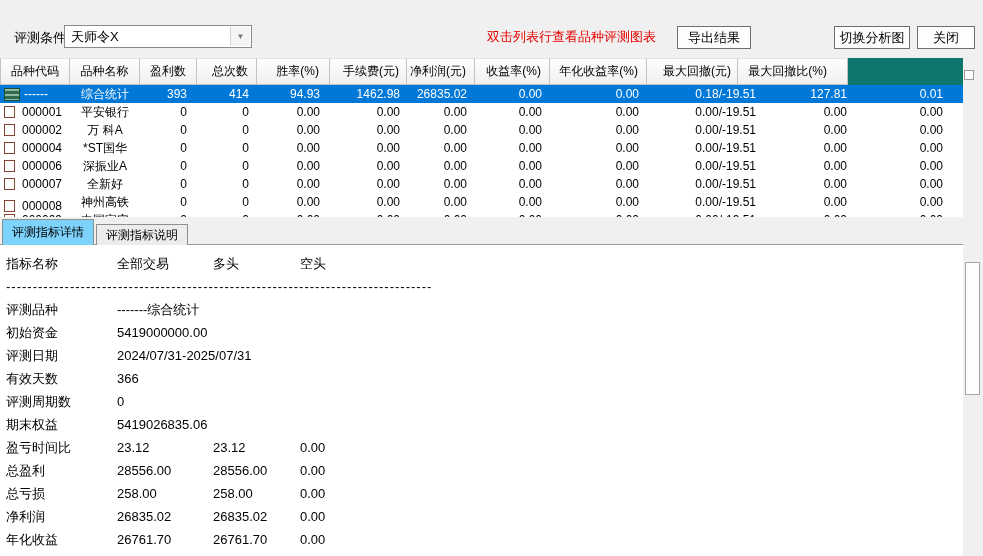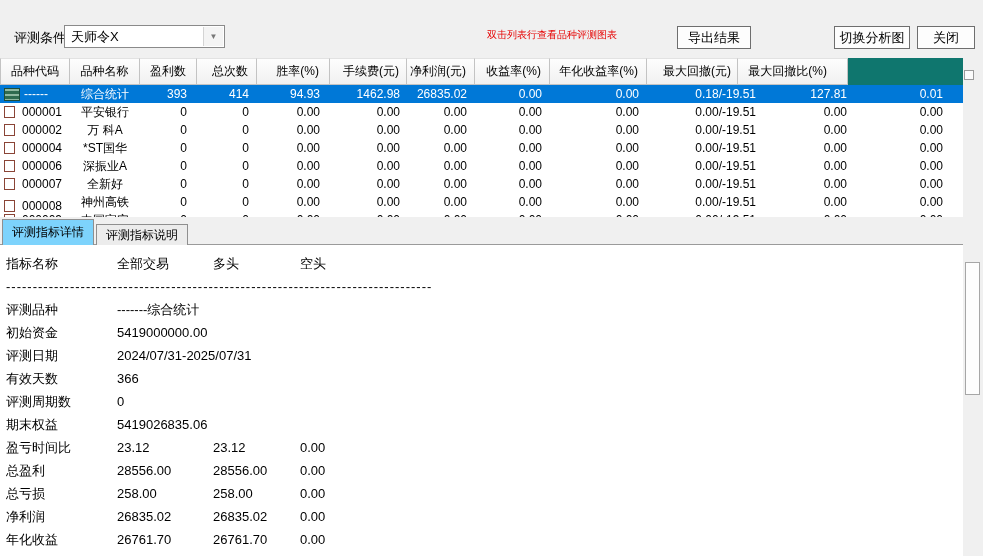--- a/index.html
+++ b/index.html
@@ -9,27 +9,27 @@
 
   
   .titlebar{position:absolute;left:0;top:0;width:100%;height:18px;background:var(--titlebar,#ae2b33);
             color:#fff;font-size:12px;line-height:18px;}
   .titlebar .ttl{padding-left:5px;}
   .titlebar .close{position:absolute;right:7px;top:0;color:#efb9bd;font-size:12px;cursor:pointer;}
 
   
   .toolbar{position:absolute;left:0;top:18px;width:100%;height:40px;background:#f0f0f0;}
   .cond-lbl{position:absolute;left:14px;top:11px;font-size:13px;}
-  .combo{position:absolute;left:64px;top:7px;width:161px;height:23px;background:#fff;
+  .combo{position:absolute;left:64px;top:7px;width:188px;height:23px;background:#fff;
          border:1px solid #8a8a8a;box-sizing:border-box;}
   .combo-text{position:absolute;left:6px;top:0;line-height:21px;font-size:13px;}
   .combo-btn{position:absolute;right:1px;top:1px;bottom:1px;width:19px;background:#f4f4f4;
              border-left:1px solid #d4d4d4;color:#777;font-size:8px;display:flex;
              align-items:center;justify-content:center;cursor:pointer;}
-  .hint{position:absolute;left:487px;top:10px;font-size:10px;color:var(--hint,#e60000);}
+  .hint{position:absolute;left:487px;top:10px;font-size:13px;color:var(--hint,#e60000);}
   .btn{position:absolute;top:8px;height:23px;background:#fdfdfd;border:1px solid #6e6e6e;
        font-size:13px;font-family:inherit;padding:0;cursor:pointer;}
   .btn-export{left:677px;width:74px;}
   .btn-switch{left:834px;width:76px;}
   .btn-close{left:917px;width:58px;}
 
   
   .grid{position:absolute;left:0;top:58px;width:963px;height:159px;background:#0f766e;}
   .grid-header{display:flex;height:27px;}
   .hcell{box-sizing:border-box;height:27px;background:linear-gradient(#fdfdfd,#f1f1f1);

